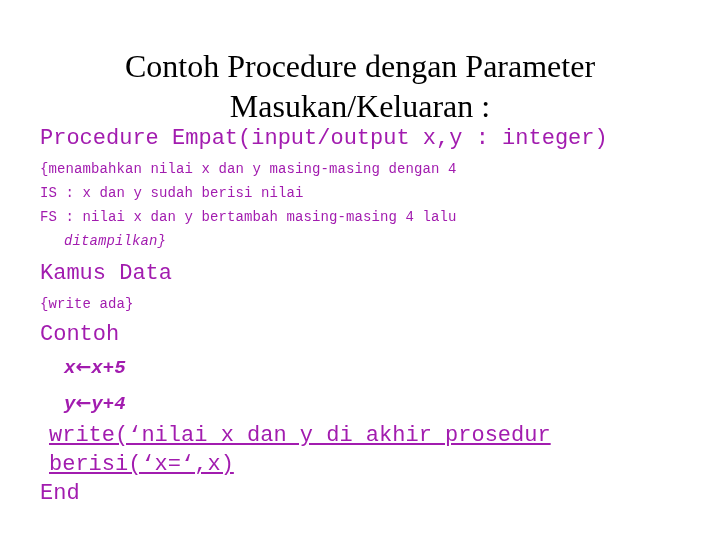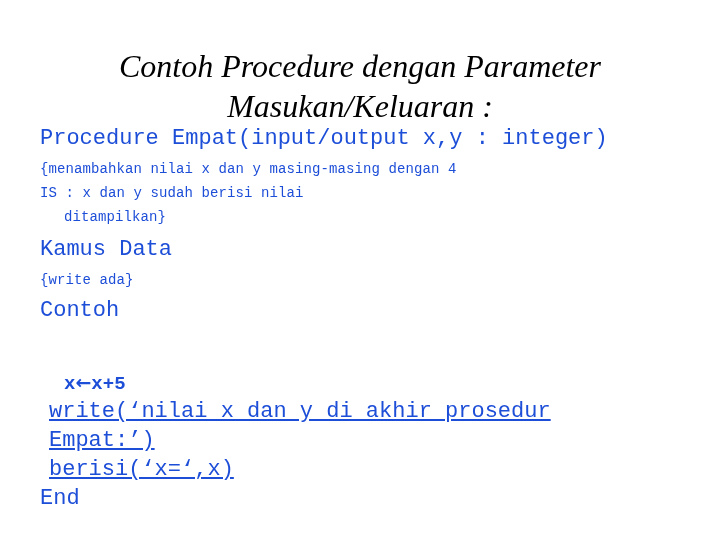--- a/index.html
+++ b/index.html
@@ -22,61 +22,59 @@
     position: absolute;
     left: 0;
     top: 46px;
     width: 720px;
     text-align: center;
     font-family: "Liberation Serif", "DejaVu Serif", serif;
     font-size: 32px;
     line-height: 40px;
     color: #000000;
     white-space: pre-wrap;
-    font-style: italic;
   }
 
   
   .body-block {
     position: absolute;
     left: 40px;
     top: 124px;
     width: 672px;
     font-family: "Liberation Mono", "DejaVu Sans Mono", monospace;
     color: #000000;
   }
 
   .code-line {
     white-space: pre;
-    color: #1d4ed8;
+    color: #a21caf;
   }
 
   
   .sz-lg {
     font-size: 22px;
     line-height: 29px;
     letter-spacing: 0px;
   }
   
   .sz-sm {
     font-size: 14px;
     line-height: 24px;
     letter-spacing: 0.1px;
   }
   
   .sz-as {
     font-size: 19px;
-    line-height: 26px;
+    line-height: 34px;
     font-weight: bold;
-    margin-top: 44px;
   }
 
   .ind-0 { padding-left: 0px; }
   .ind-1 { padding-left: 9px; text-decoration: underline;  }
-  .ind-2 { padding-left: 24px; }
+  .ind-2 { padding-left: 24px; font-style: italic; }
 
   .arrow {
     font-family: "DejaVu Sans", sans-serif;
     font-weight: bold;
     font-size: 19px;
   }
 
   .gap-sm { height: 4px; }
   .gap-md { height: 6px; }
 </style>
@@ -90,41 +88,42 @@
   <div class="body-block">
 
     <div class="code-line sz-lg ind-0">Procedure Empat(input/output x,y : integer)</div>
 
     <div class="gap-sm"></div>
 
     <div class="code-line sz-sm ind-0">{menambahkan nilai x dan y masing-masing dengan 4</div>
 
     <div class="code-line sz-sm ind-0">IS : x dan y sudah berisi nilai</div>
 
+    <div class="code-line sz-sm ind-0">FS : nilai x dan y bertambah masing-masing 4 lalu</div>
 
     <div class="code-line sz-sm ind-2">ditampilkan}</div>
 
     <div class="gap-md"></div>
 
     <div class="code-line sz-lg ind-0">Kamus Data</div>
 
     <div class="gap-sm"></div>
 
     <div class="code-line sz-sm ind-0">{write ada}</div>
 
     <div class="gap-sm"></div>
 
     <div class="code-line sz-lg ind-0">Contoh</div>
 
     <div class="code-line sz-as ind-2"><span>x</span><span class="arrow">←</span><span>x+5</span></div>
 
+    <div class="code-line sz-as ind-2"><span>y</span><span class="arrow">←</span><span>y+4</span></div>
 
     <div class="code-line sz-lg ind-1">write(‘nilai x dan y di akhir prosedur</div>
 
-    <div class="code-line sz-lg ind-1">Empat:’)</div>
 
     <div class="code-line sz-lg ind-1">berisi(‘x=‘,x)</div>
 
 
     <div class="code-line sz-lg ind-0">End</div>
 
   </div>
 </div>
 
 </body></html>

